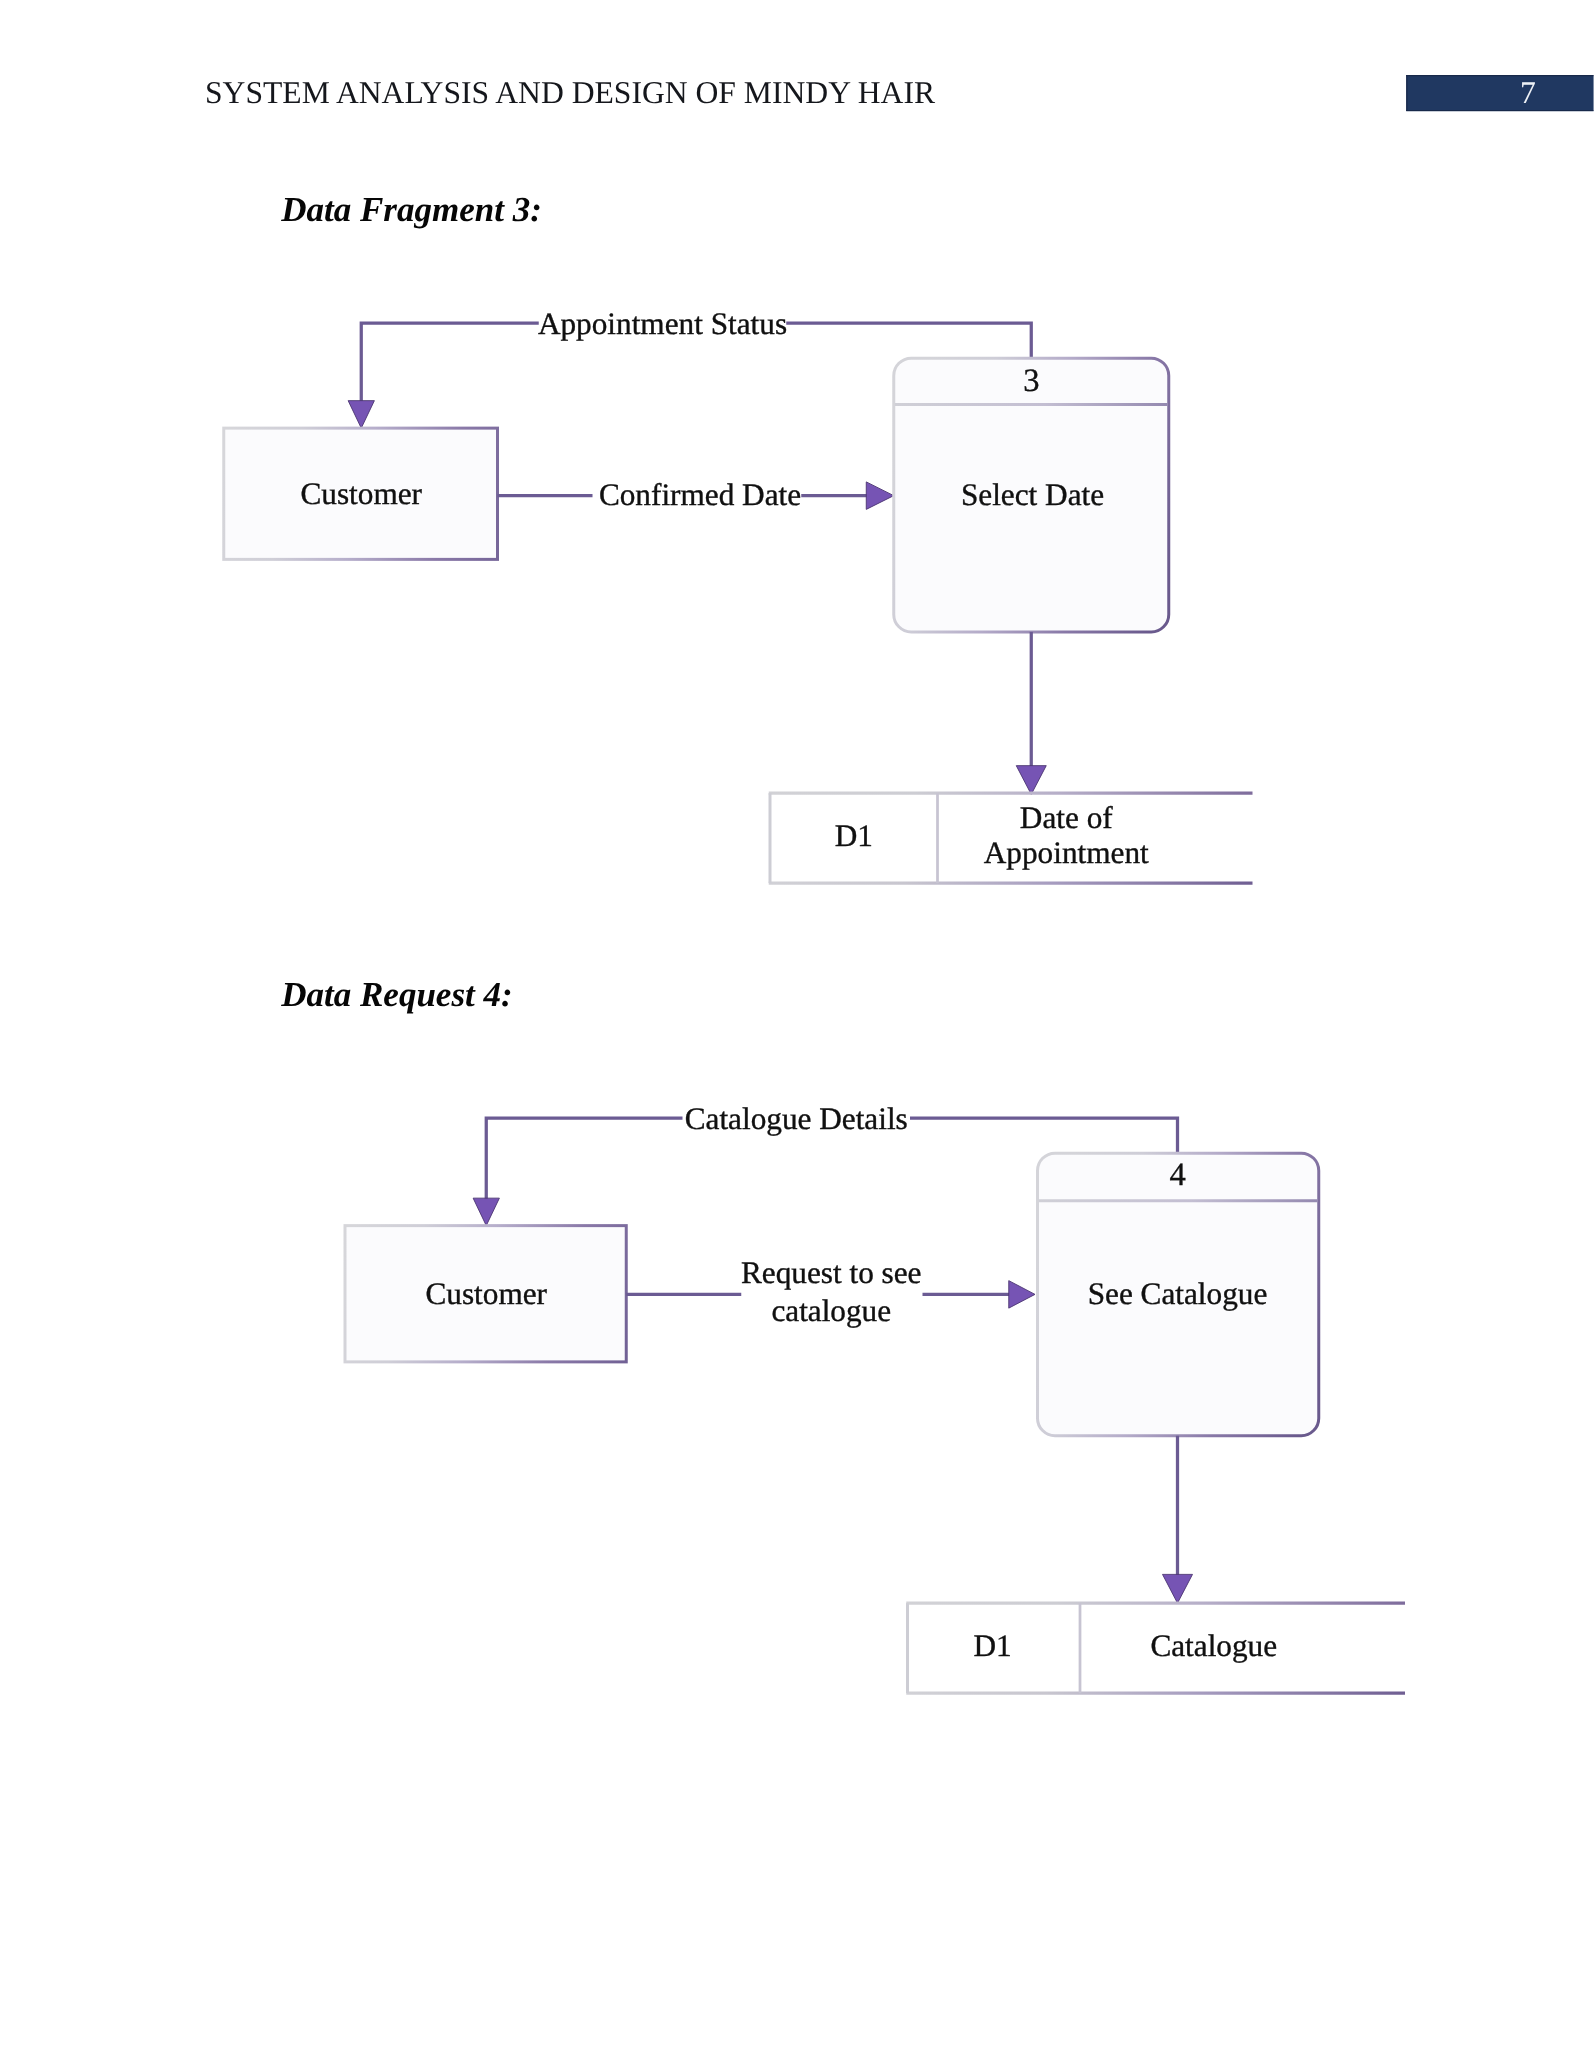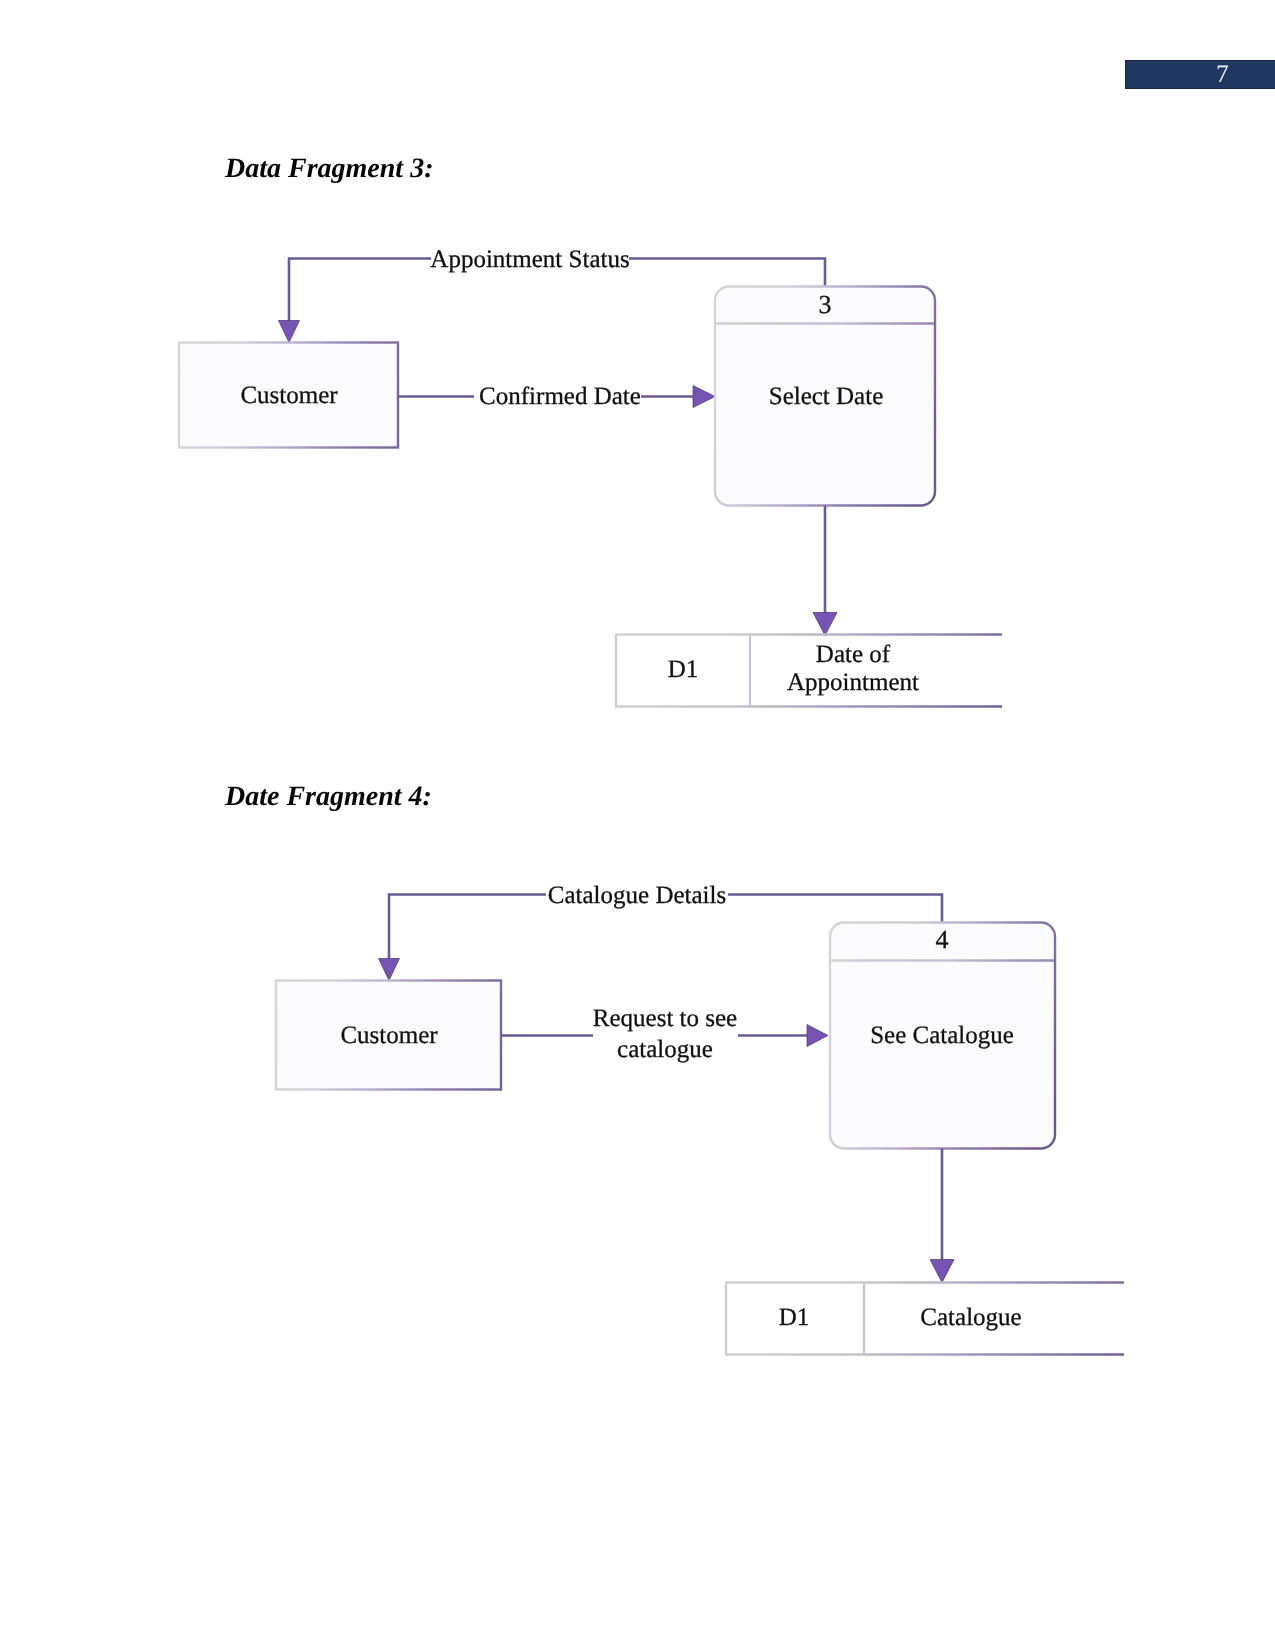--- a/index.html
+++ b/index.html
@@ -24,26 +24,27 @@
   
   svg.diagram{position:absolute;overflow:visible;filter:blur(0.55px);}
   .dlabel{font-family:"Liberation Serif","DejaVu Serif",serif;fill:#101010;
       stroke:#101010;stroke-width:0.30px;paint-order:stroke fill;}
 </style>
 </head>
 <body>
 
 <div class="page">
 
+  <div id="doc-header">SYSTEM ANALYSIS AND DESIGN OF MINDY HAIR</div>
   <div id="page-badge">
       <span>7</span>
     </div>
 
   <div class="frag-title" style="left:225px;top:153px;">Data Fragment 3:</div>
-  <div class="frag-title" style="left:225px;top:781px;">Date Fragment 4:</div>
+  <div class="frag-title" style="left:225px;top:781px;">Data Request 4:</div>
 
   <svg class="diagram" id="diagram-1" width="1275" height="1650" style="left:0px;top:0px;">
     <defs>
       <linearGradient id="gEnt1" gradientUnits="userSpaceOnUse" x1="179" y1="368" x2="425" y2="422">
         <stop offset="0%" stop-color="#d6d6da"></stop>
         <stop offset="22%" stop-color="#cfced7"></stop>
         <stop offset="45%" stop-color="#b6aecb"></stop>
         <stop offset="72%" stop-color="#8a79a8"></stop>
         <stop offset="100%" stop-color="#6d5d92"></stop>
       </linearGradient>

